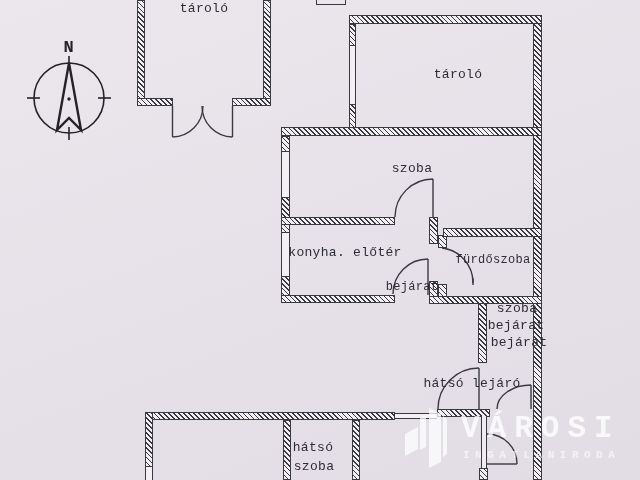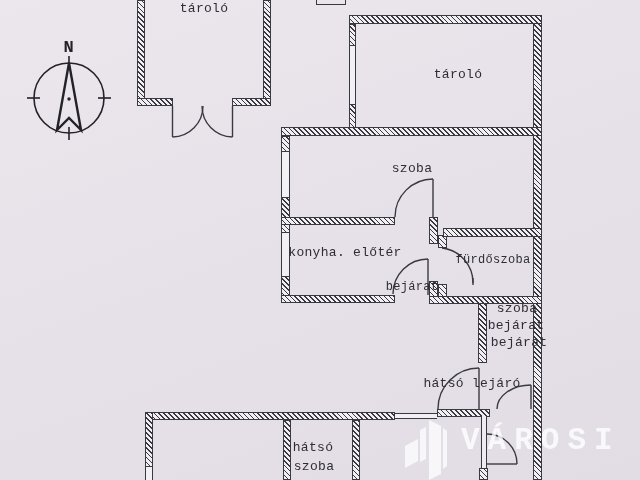--- a/index.html
+++ b/index.html
@@ -21,21 +21,21 @@
   .thin-wall{position:absolute;box-sizing:border-box;background:#efecf1;border-left:1.2px solid #3a3942;border-right:1.2px solid #3a3942;}
   .room-label{
     position:absolute;transform:translate(-50%,-50%);
     color:#2e2d36;font-size:13px;letter-spacing:.3px;white-space:nowrap;
   }
   .svg-layer{position:absolute;left:0;top:0;width:640px;height:480px;}
   .compass-n{
     position:absolute;left:69px;top:47px;transform:translate(-50%,-50%);
     color:#232229;font-size:17px;font-weight:bold;letter-spacing:1px;
   }
-  .watermark{position:absolute;left:0;top:16px;width:640px;height:400px;pointer-events:none;}
+  .watermark{position:absolute;left:0;top:4px;width:640px;height:400px;pointer-events:none;}
   .wm-brand{
     position:absolute;left:461px;top:409px;
     color:rgba(255,255,255,.78);font-size:31px;font-weight:bold;letter-spacing:8px;line-height:1;
   }
   .wm-tagline{
     position:absolute;left:463px;top:446px;
     color:rgba(255,255,255,.62);font-size:11px;font-weight:bold;letter-spacing:5.5px;line-height:1;
   }
 </style>
 </head>
@@ -155,15 +155,16 @@
   <div class="watermark">
     <svg style="position:absolute;left:402px;top:400px" width="52" height="70" viewBox="0 0 52 70">
       <g fill="rgba(255,255,255,0.72)">
         <polygon points="3,30 16,23 16,45 3,52"></polygon>
         <polygon points="18,14 24,11 24,43 18,46"></polygon>
         <polygon points="27,4 39,10 39,58 27,64"></polygon>
         <polygon points="41,12 45,15 45,50 41,53"></polygon>
       </g>
     </svg>
     <div class="wm-brand">VÁROSI</div>
+    <div class="wm-tagline">INGATLANIRODA</div>
   </div>
 
 </div>
 
 </body></html>

